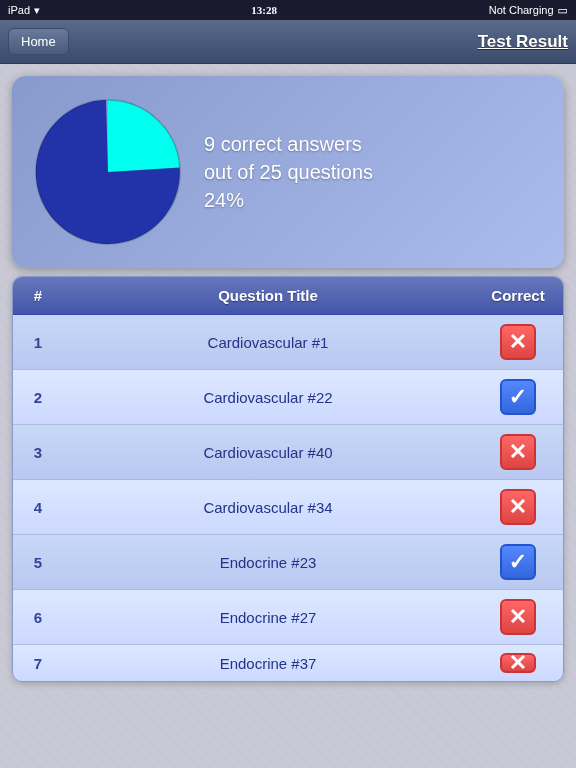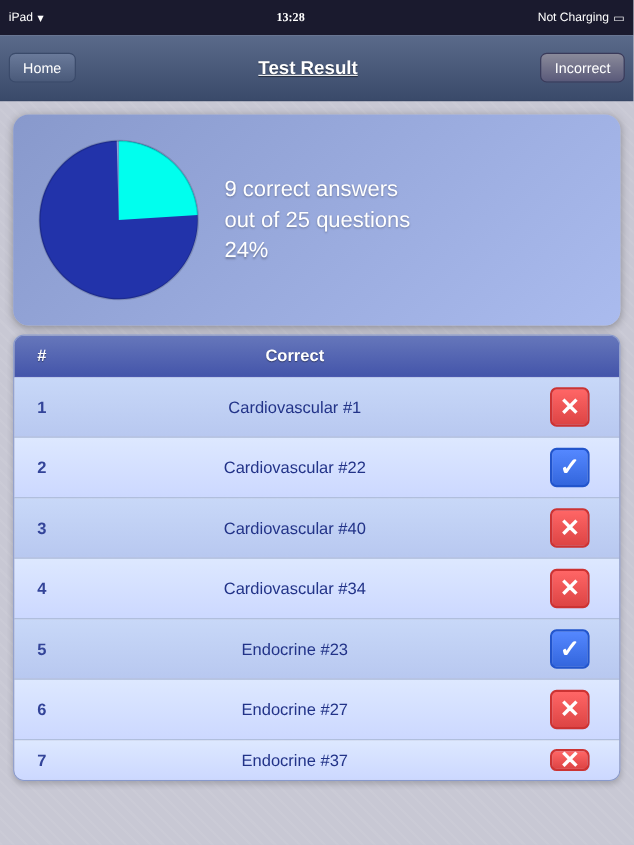--- a/index.html
+++ b/index.html
@@ -13,35 +13,35 @@
         rgba(255,255,255,0.05) 0px,
         rgba(255,255,255,0.05) 2px,
         transparent 2px,
         transparent 8px
       );
       overflow: hidden;
     }
 
     
     .status-bar {
-      height: 32px;
+      height: 20px;
       background: #1a1a2e;
       display: flex;
       align-items: center;
       justify-content: space-between;
       padding: 0 8px;
       color: white;
       font-size: 11px;
     }
     .status-left { display: flex; align-items: center; gap: 4px; }
     .status-right { display: flex; align-items: center; gap: 4px; }
 
     
     .nav-bar {
-      height: 60px;
+      height: 44px;
       background: linear-gradient(180deg, #5a6a8a 0%, #3a4a6a 100%);
       display: flex;
       align-items: center;
       justify-content: space-between;
       padding: 0 8px;
       border-bottom: 1px solid #2a3a5a;
     }
     .nav-button {
       background: linear-gradient(180deg, #6a7a9a 0%, #4a5a7a 100%);
       border: 1px solid #3a4a6a;
@@ -200,21 +200,20 @@
   <div style="font-weight:bold;font-family:Liberation Serif, serif;">13:28</div>
   <div class="status-right">
     <span>Not Charging</span>
     <span>▭</span>
   </div>
 </div>
 
 <div class="nav-bar">
   <button class="nav-button">Home</button>
   <span class="nav-title">Test Result</span>
-  <button class="nav-button-incorrect">Incorrect</button>
 </div>
 
 <div class="summary-container">
   <div class="pie-chart-container">
     <svg viewBox="0 0 160 160" xmlns="http://www.w3.org/2000/svg">
 
       <path d="M80,80 L80,8 A72,72 0 1,1 78.1,8.02 Z" fill="#2233aa"></path>
 
       <path d="M80,80 L80,8 A72,72 0 0,1 151.8,75.5 Z" fill="#00ffee"></path>
 
@@ -225,20 +224,21 @@
     <p>9 correct answers</p>
     <p>out of 25 questions</p>
     <p>24%</p>
   </div>
 </div>
 
 <div class="table-container">
 
   <div class="table-header">
     <div class="table-header-cell">#</div>
+    <div class="table-header-cell">Question Title</div>
     <div class="table-header-cell">Correct</div>
   </div>
 
   <div class="table-row">
     <div class="table-cell table-cell-num">1</div>
     <div class="table-cell">Cardiovascular #1</div>
     <div class="table-cell">
       <div class="check-box check-incorrect">✕</div>
     </div>
   </div>

